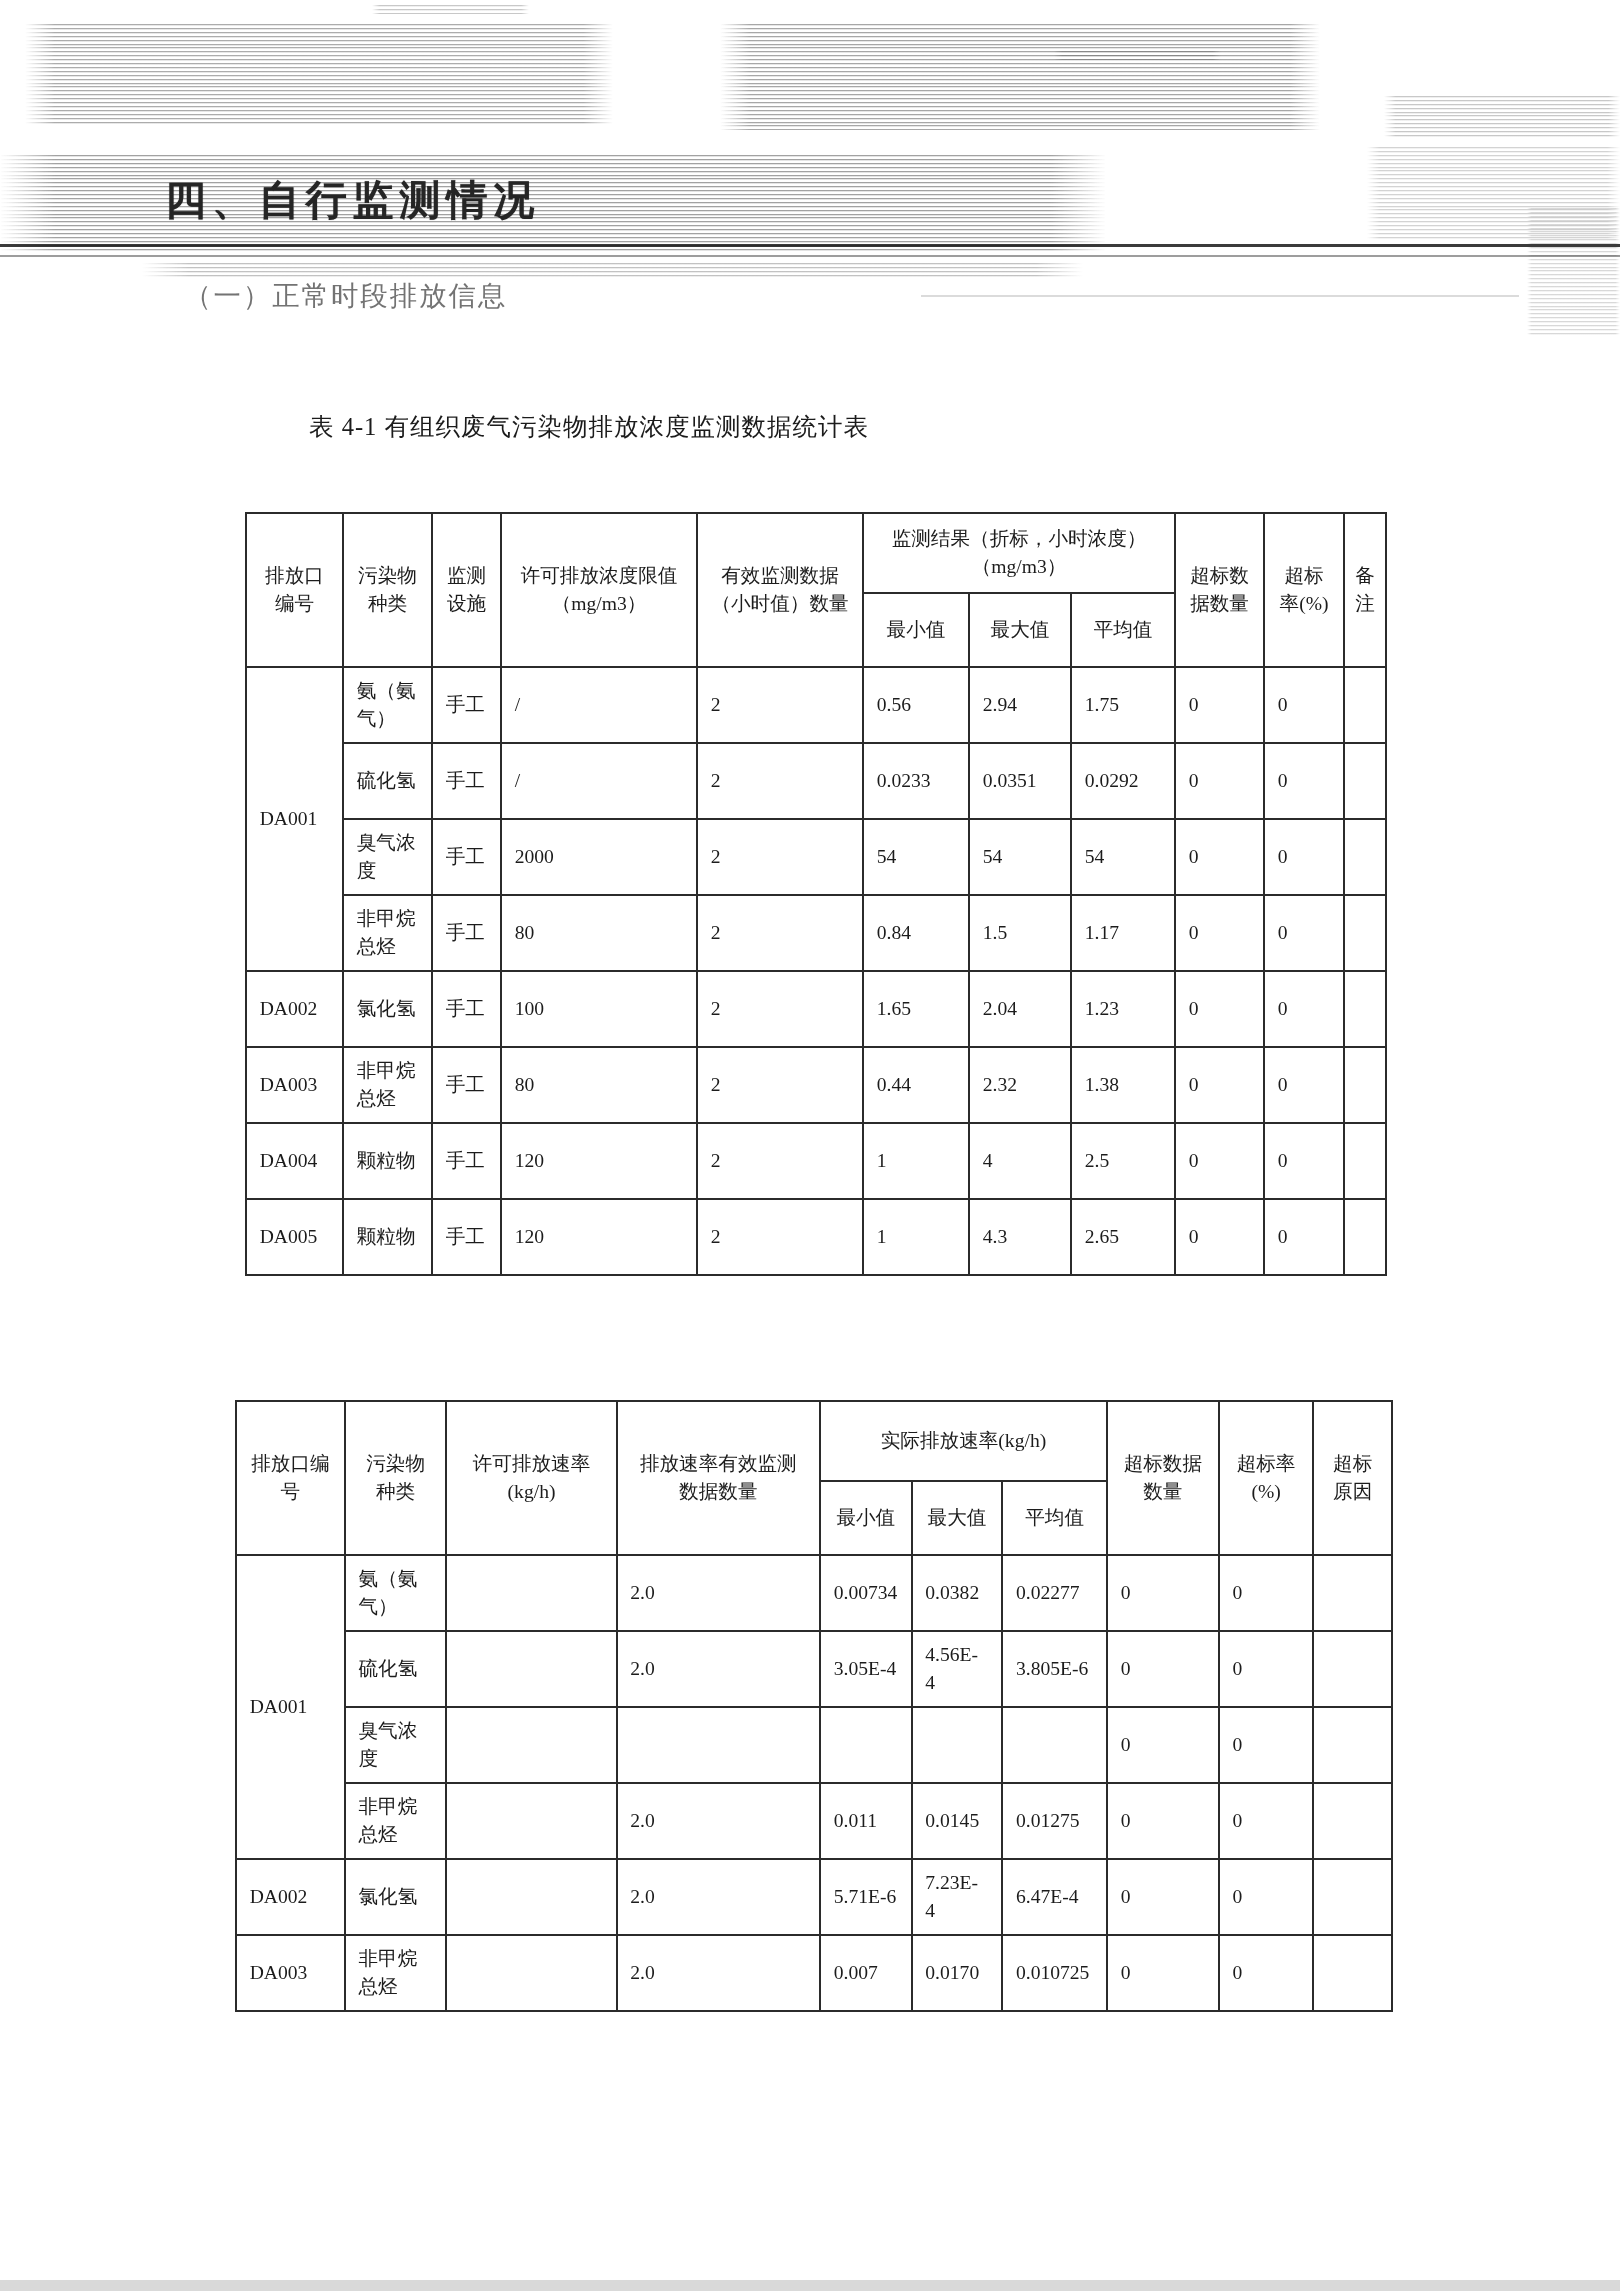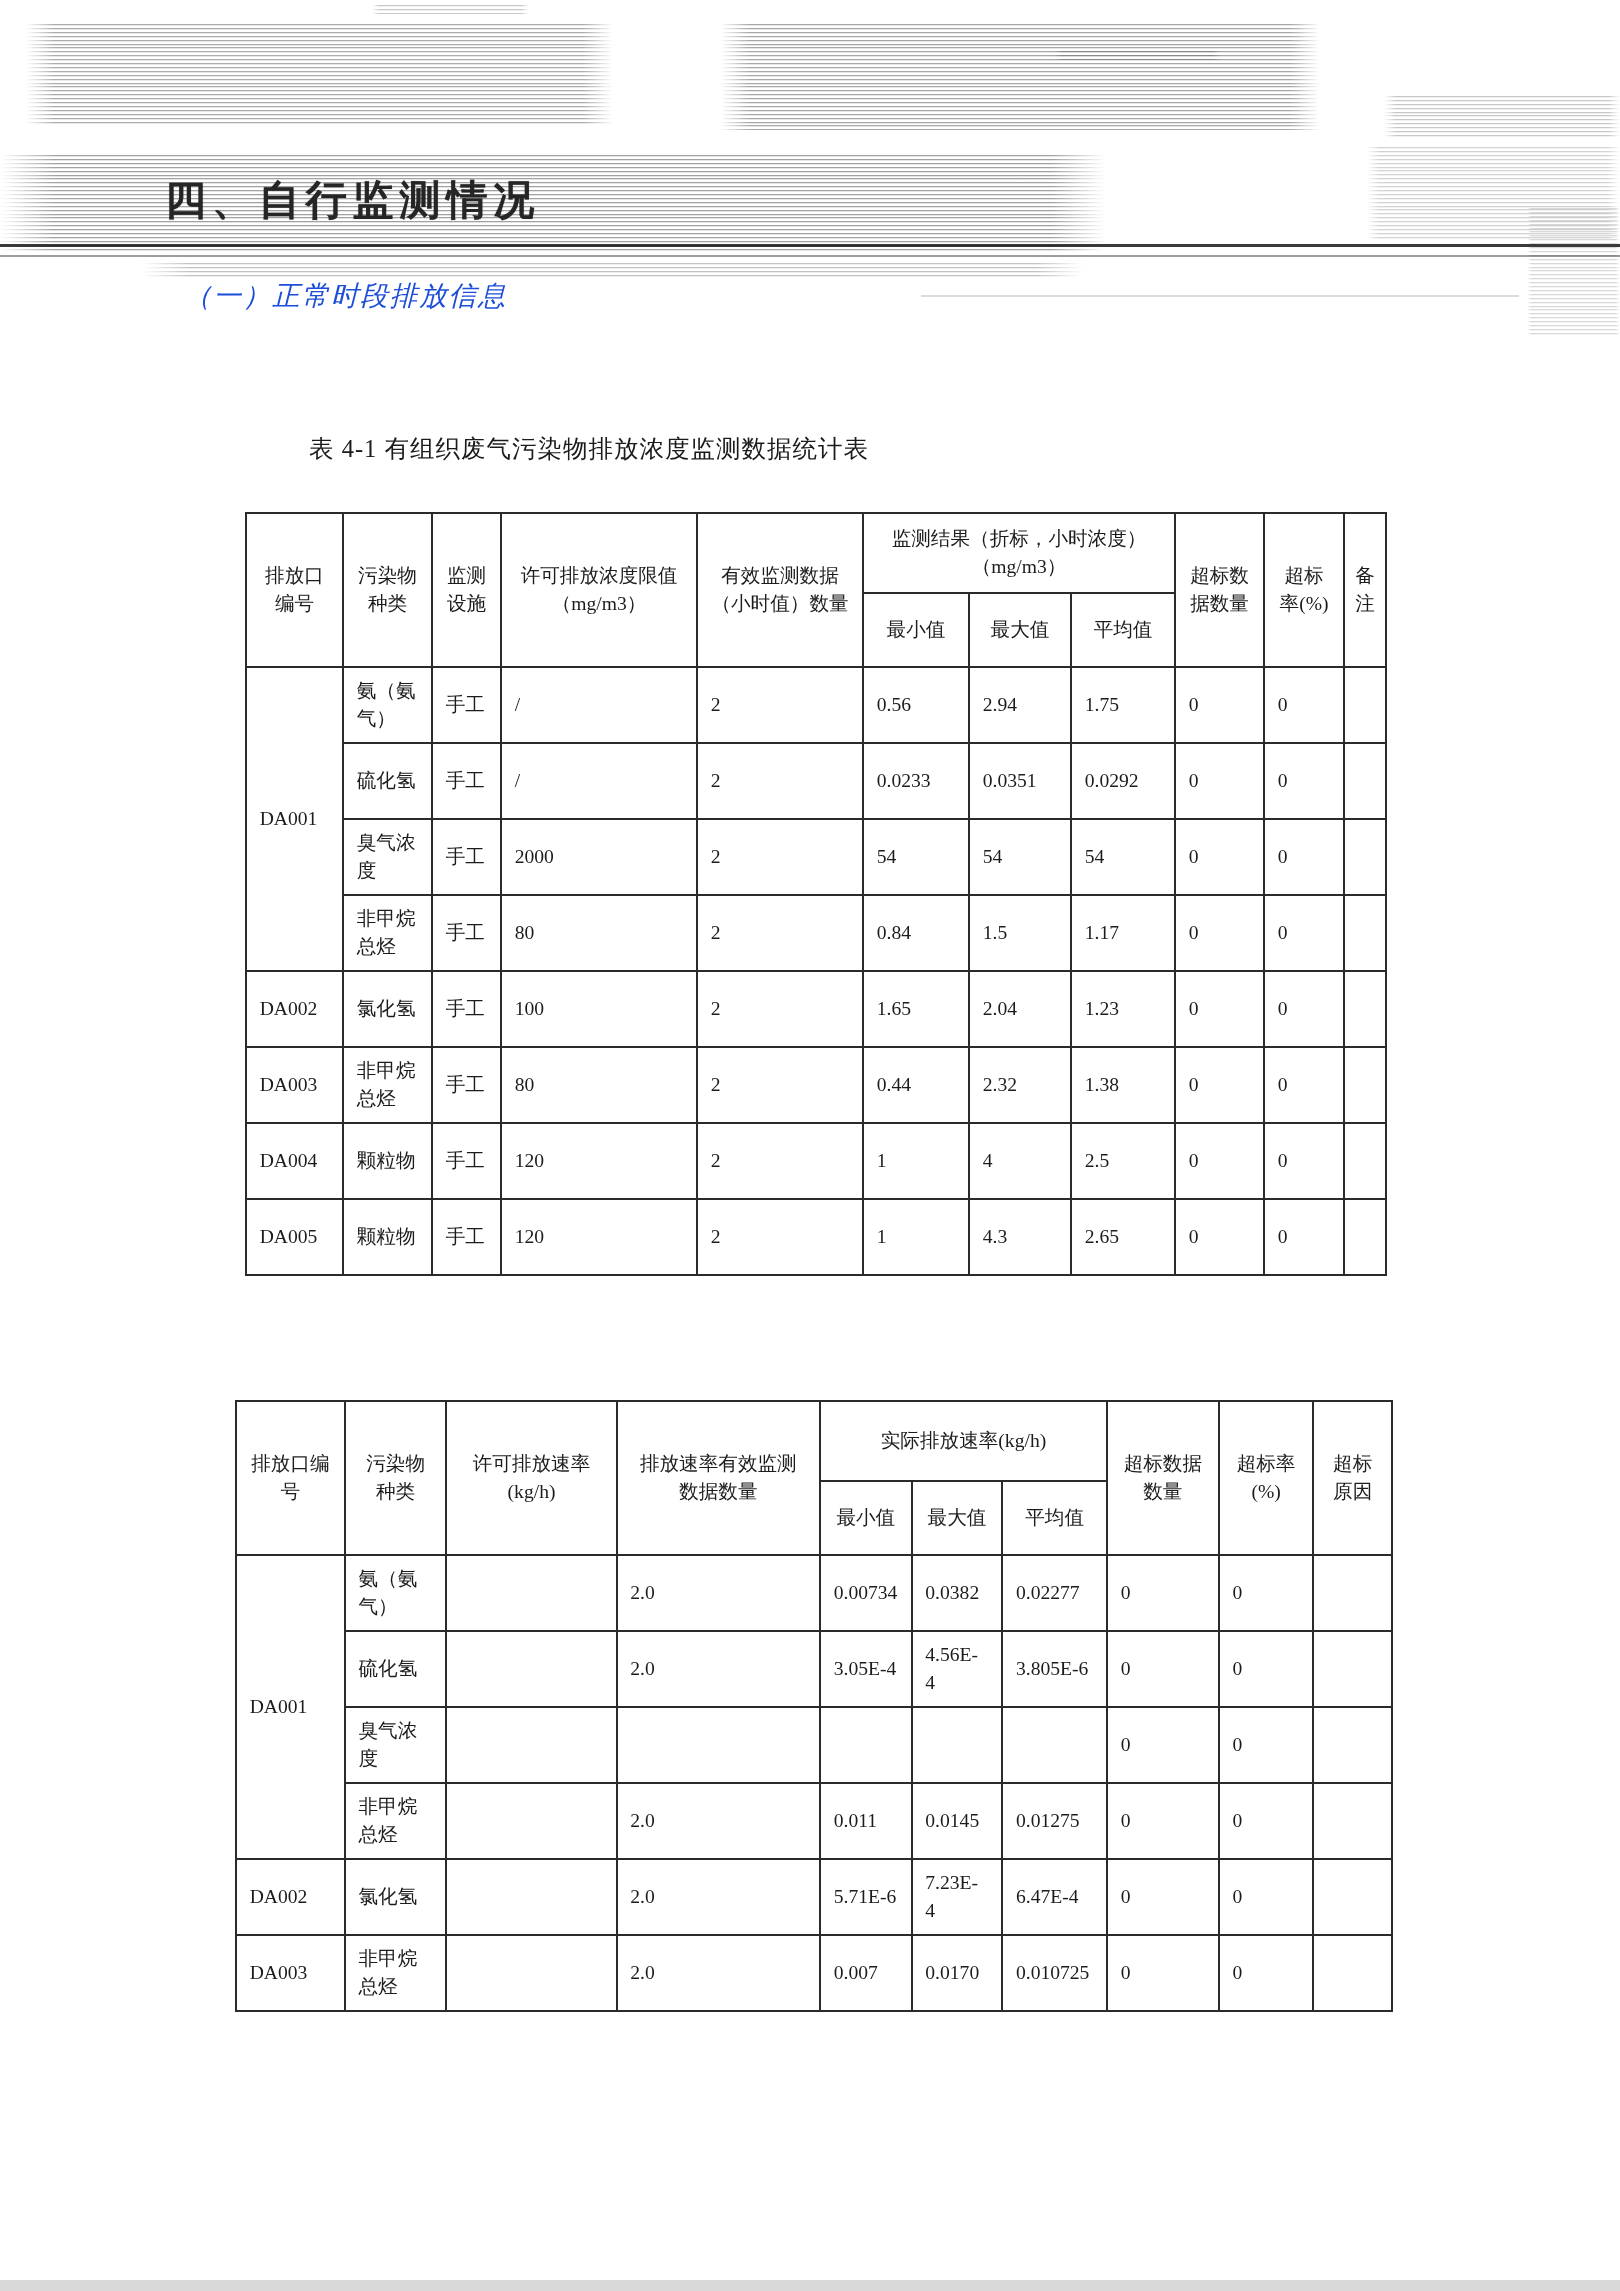--- a/index.html
+++ b/index.html
@@ -20,27 +20,27 @@
   }
   .hline { position:absolute; z-index:1; }
   
   .section-title {
     position:absolute; z-index:2; left:165px; top:173px;
     font-size:41px; font-weight:700; letter-spacing:5.9px; color:#252525;
     text-shadow:0 0 1px rgba(0,0,0,.45);
   }
   .subsection-title {
     position:absolute; z-index:2; left:184px; top:278px;
-    font-size:27.4px; letter-spacing:2px; color:#1d4ed8;font-style:italic;
+    font-size:27.4px; letter-spacing:2px; color:#737373;
   }
   .tbl-title {
     position:absolute; z-index:2; left:309px;
     font-size:24.5px; letter-spacing:1px; color:#1b1b1b;
   }
-  #t1-title { top:432px; }
+  #t1-title { top:410px; }
   #t2-title { top:1309px; }
   
   table.scan-table {
     position:absolute; z-index:2; border-collapse:collapse; table-layout:fixed;
     border:2.9px solid #262626; background:transparent;
   }
   #table1 { left:245px; top:512px; width:1140px; }
   #table2 { left:235px; top:1400px; width:1158px; }
   table.scan-table th, table.scan-table td {
     border:2px solid #2b2b2b; font-size:19.6px; line-height:1.45;

